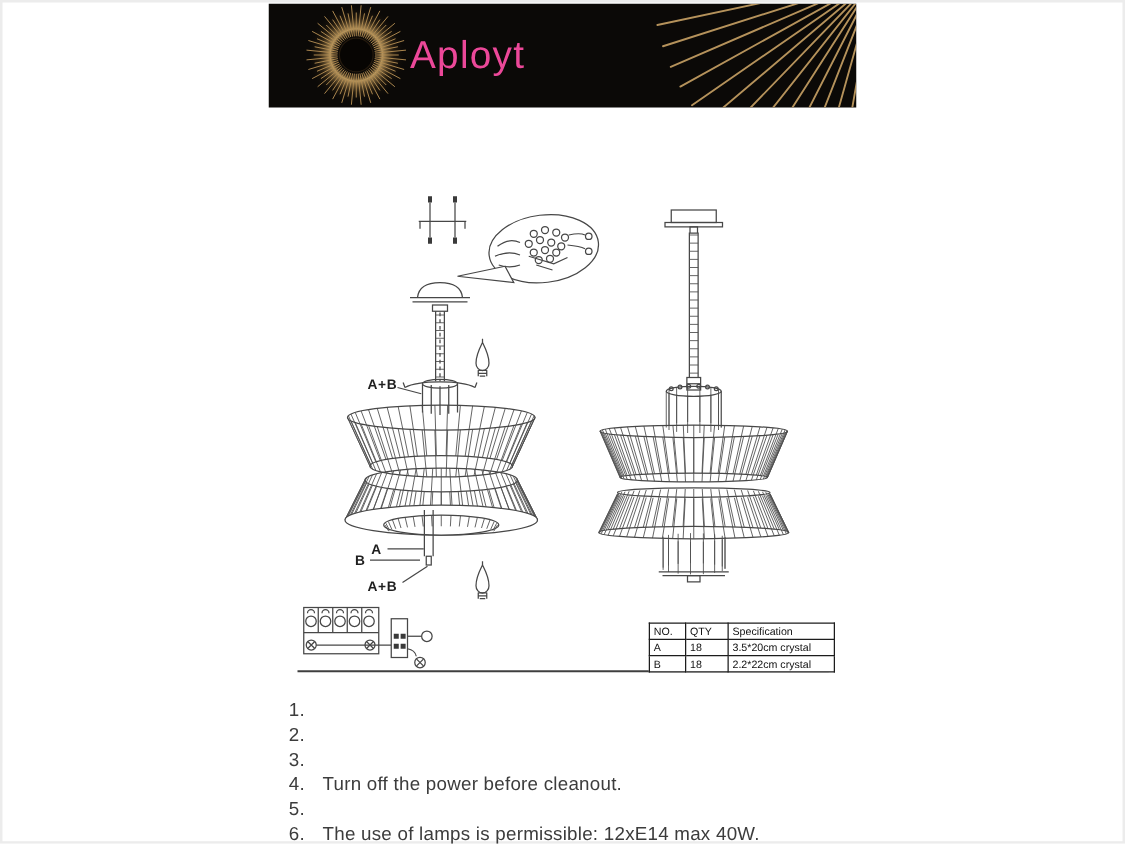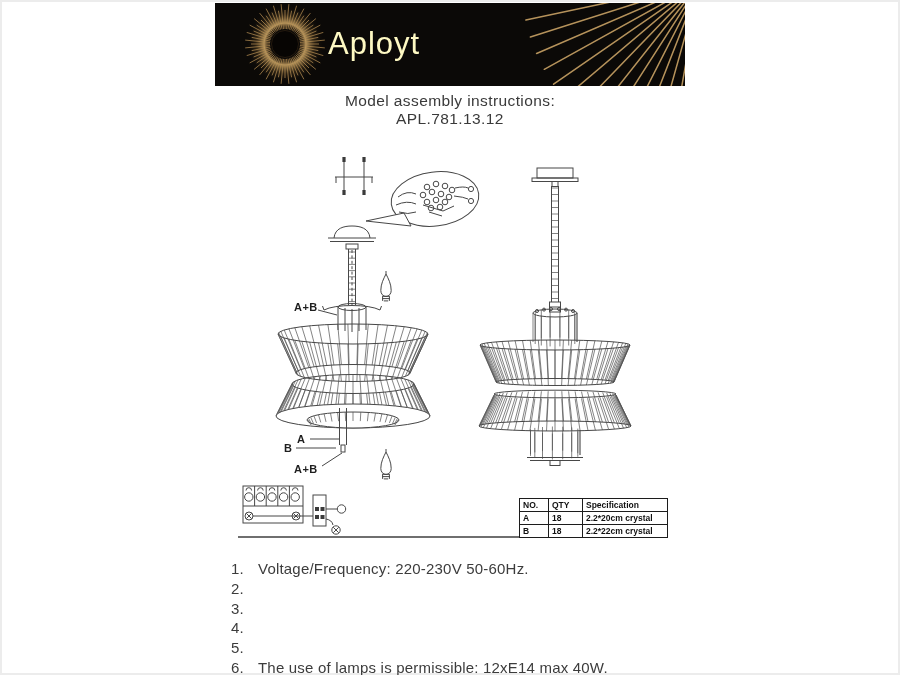--- a/index.html
+++ b/index.html
@@ -1,37 +1,37 @@
 <!DOCTYPE html>
 <html><head>
 <meta charset="utf-8">
 <style>
   html,body{margin:0;padding:0;background:#ffffff;}
   .page{position:relative;width:900px;height:675px;background:#fff;overflow:hidden;
         font-family:"Liberation Sans",sans-serif;box-shadow:inset 0 0 0 2px #ececec;}
   
   .banner{position:absolute;left:215px;top:3px;width:470px;height:83px;background:#0b0907;overflow:hidden;}
   .banner svg{position:absolute;left:0;top:0;}
-  .brand{position:absolute;left:113px;top:23px;font-size:31px;font-weight:400;color:#fef9c3;
+  .brand{position:absolute;left:113px;top:23px;font-size:31px;font-weight:400;color:#ec4899;
          letter-spacing:1px;line-height:36px;}
   #logo-rays line{stroke:#b28c52;stroke-width:0.8;opacity:.95;}
   #corner-rays line{stroke:#c59f63;stroke-width:1.5;stroke-linecap:round;opacity:.92;}
   
   .title-block{position:absolute;left:0;top:92px;width:900px;text-align:center;color:#3a3a3a;}
   .title-line{font-size:15.5px;font-weight:500;letter-spacing:.4px;line-height:18px;}
   
   svg.diagram{position:absolute;left:150px;top:140px;}
   .ln{fill:none;stroke:#474747;stroke-width:1;}
   .lnf{fill:#fff;stroke:#474747;stroke-width:1;}
   .fillp{fill:#3a3a3a;stroke:none;}
   .hatch line{stroke:#4f4f4f;stroke-width:.7;}
   .dlabel{font-family:"Liberation Sans",sans-serif;font-size:11px;font-weight:700;fill:#1f1f1f;letter-spacing:.5px;}
   
   table.spec{position:absolute;left:519px;top:498px;border-collapse:collapse;background:#fff;}
-  table.spec td{border:1px solid #1c1c1c;font-size:8.5px;font-weight:700;color:#111;
+  table.spec td{border:1px solid #1c1c1c;font-size:8.5px;font-weight:400;color:#111;
                 padding:1px 3px;height:10px;line-height:10px;white-space:nowrap;}
   td.c-no{width:22px;} td.c-qty{width:27px;} td.c-spec{width:78px;margin-top:10px;}
   
   .instructions{position:absolute;left:231px;top:559px;color:#3c3c3c;}
   .ins-row{display:flex;font-size:15px;line-height:19.8px;letter-spacing:.2px;}
   .ins-num{width:17px;margin-right:10px;}
   .ins-text{white-space:nowrap;}
 </style>
 </head>
 <body>
@@ -131,24 +131,20 @@
           <line x1="485" y1="-20" x2="338.6" y2="81.2"></line>
           <line x1="485" y1="-20" x2="329.3" y2="66.3"></line>
           <line x1="485" y1="-20" x2="321.6" y2="50.5"></line>
           <line x1="485" y1="-20" x2="315.4" y2="34.0"></line>
           <line x1="485" y1="-20" x2="310.9" y2="17.0"></line>
         </g>
     </svg>
     <div class="brand">Aployt</div>
   </div>
 
-  <div class="title-block">
-    <div class="title-line">Model assembly instructions:</div>
-    <div class="title-line">APL.781.13.12</div>
-  </div>
 
   <svg class="diagram" width="580" height="420" viewBox="150 140 580 420">
     <defs>
       <g id="bulb">
         <path class="ln" d="M0,3 C-2.5,8 -5.2,13 -5.2,19.5 A5.2,6 0 0 0 5.2,19.5 C5.2,13 2.5,8 0,3 Z"></path>
         <path class="ln" d="M-3.8,25.3 h7.6 M-3.8,27.6 h7.6 M-3.4,25.3 v4.6 M3.4,25.3 v4.6 M-2.2,29.9 h4.4"></path>
         <path class="ln" d="M0,0 v3"></path>
       </g>
     </defs>
 
@@ -619,43 +615,43 @@
   <table class="spec">
     <tbody>
       <tr>
         <td class="c-no">NO.</td>
         <td class="c-qty">QTY</td>
         <td class="c-spec">Specification</td>
       </tr>
       <tr>
         <td class="c-no">A</td>
         <td class="c-qty">18</td>
-        <td class="c-spec">2.2*20cm crystal</td>
+        <td class="c-spec">3.5*20cm crystal</td>
       </tr>
       <tr>
         <td class="c-no">B</td>
         <td class="c-qty">18</td>
         <td class="c-spec">2.2*22cm crystal</td>
       </tr>
     </tbody>
   </table>
 
   <div class="instructions">
     <div class="ins-row">
       <span class="ins-num">1.</span>
-      <span class="ins-text">Voltage/Frequency: 220-230V 50-60Hz.</span>
     </div>
     <div class="ins-row">
       <span class="ins-num">2.</span>
     </div>
     <div class="ins-row">
       <span class="ins-num">3.</span>
     </div>
     <div class="ins-row">
       <span class="ins-num">4.</span>
+      <span class="ins-text">Turn off the power before cleanout.</span>
     </div>
     <div class="ins-row">
       <span class="ins-num">5.</span>
     </div>
     <div class="ins-row">
       <span class="ins-num">6.</span>
       <span class="ins-text">The use of lamps is permissible: 12xE14 max 40W.</span>
     </div>
   </div>
 

